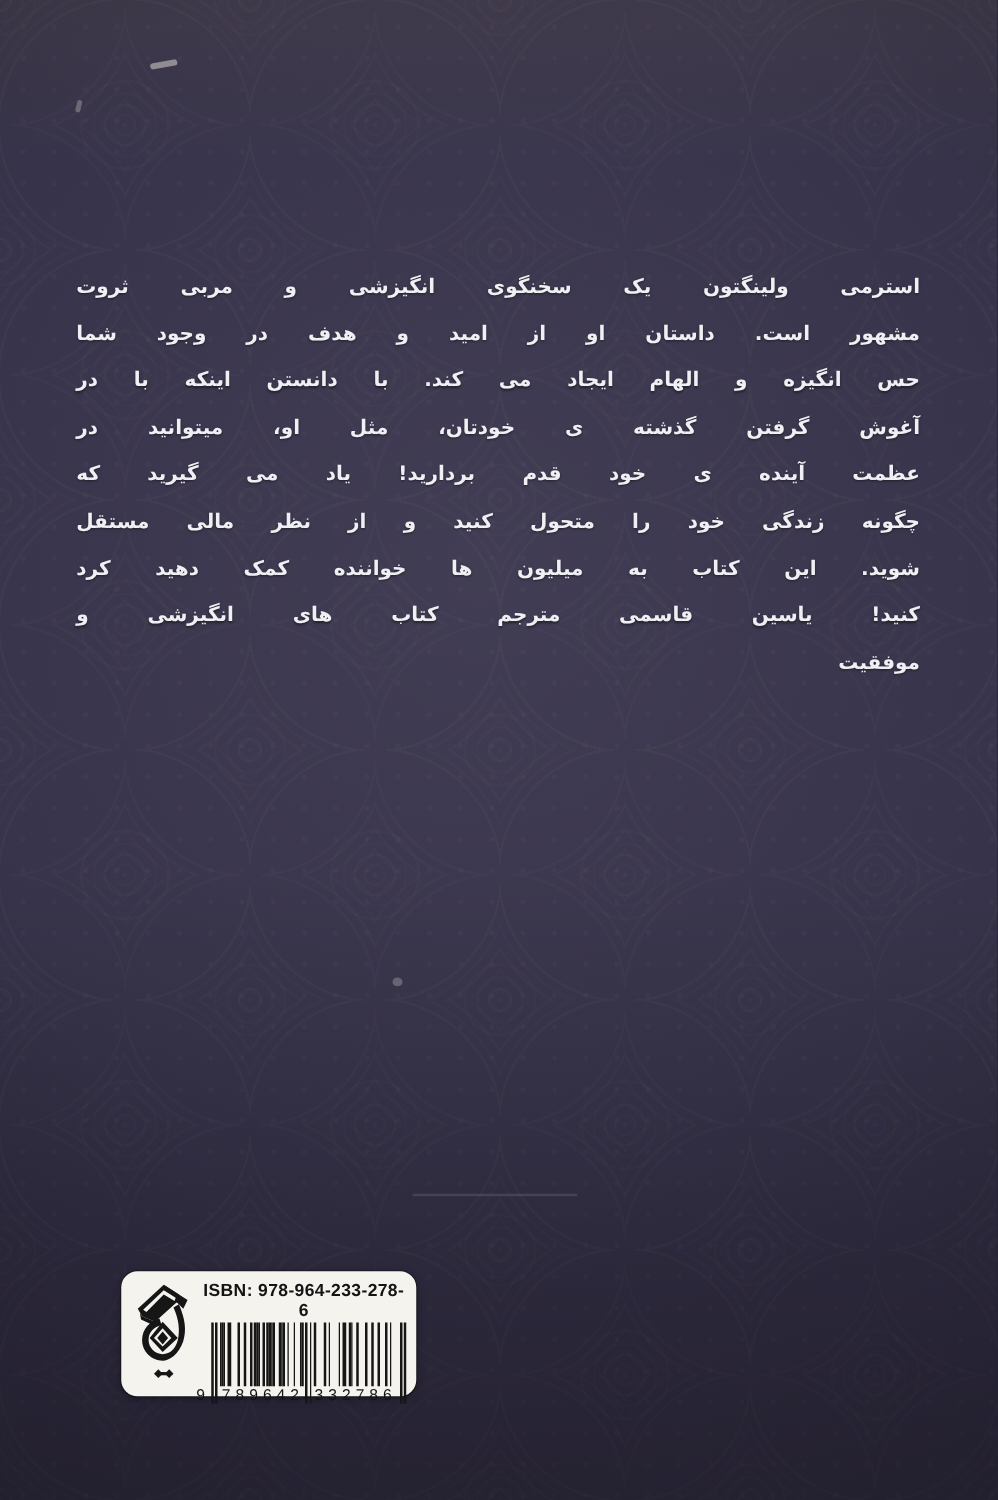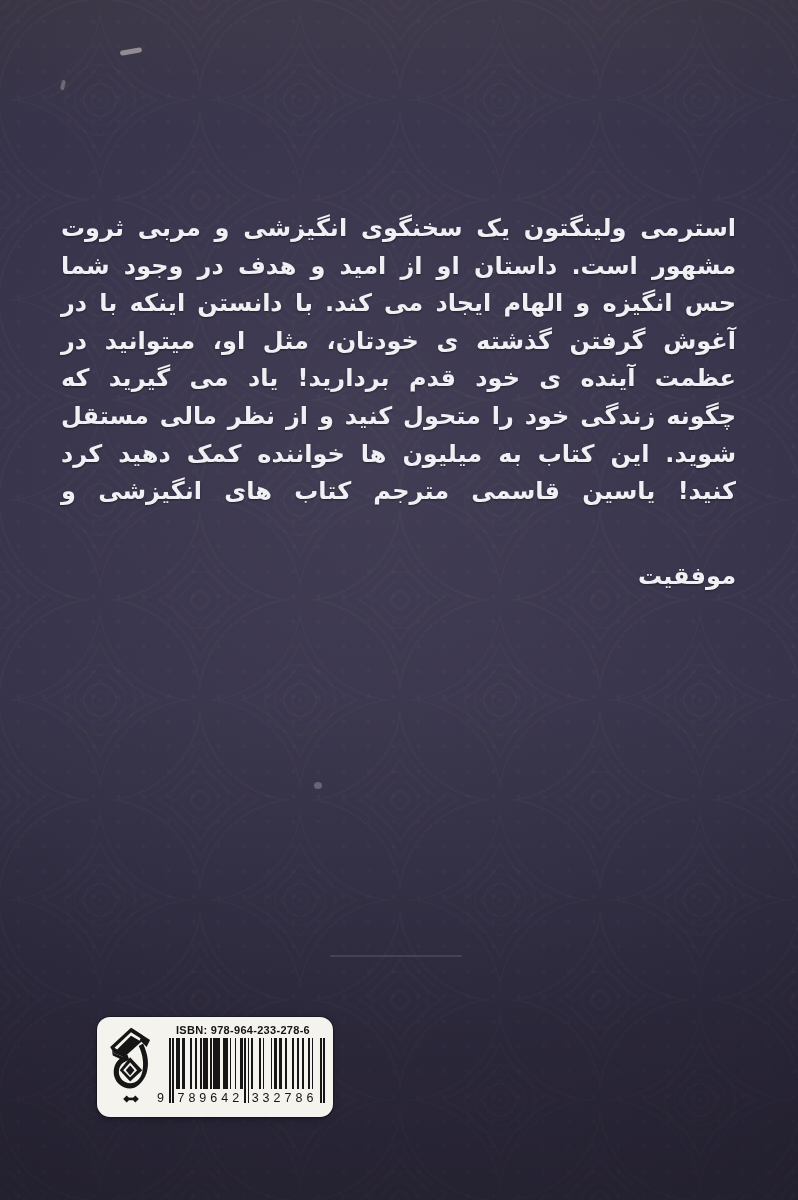--- a/index.html
+++ b/index.html
@@ -29,46 +29,46 @@
   .speck.s2{left:61px;top:80px;width:4px;height:10px;border-radius:2px;background:rgba(205,200,198,0.35);transform:rotate(14deg);}
   .speck.s3{left:314px;top:782px;width:8px;height:7px;border-radius:50%;background:rgba(195,190,196,0.35);}
   .speck.s4{left:330px;top:955px;width:132px;height:2px;border-radius:1px;background:rgba(150,145,158,0.22);}
 
   
   .blurb{
     position:absolute;left:61px;right:62px;top:210px;
     direction:rtl;
     color:#eef0f3;
     font-weight:700;
-    font-size:24px;
+    font-size:16px;
     line-height:37.6px;
     text-shadow:0 1px 2px rgba(0,0,0,0.45);
   }
   .blurb .line{text-align:justify;text-align-last:justify;white-space:nowrap;}
-  .blurb .line.last{text-align-last:right;white-space:normal;margin-top:47px;}
+  .blurb .line.last{text-align-last:right;white-space:normal;}
 
   
   .isbn-label{
     position:absolute;left:97px;top:1017px;width:236px;height:100px;
     background:#f4f3ee;border-radius:13px;
     box-shadow:0 0 0 1px rgba(0,0,0,0.25), 0 2px 7px rgba(0,0,0,0.35);
     display:flex;align-items:stretch;
     padding:0;box-sizing:border-box;
   }
   .logo-box{
     width:62px;flex:0 0 62px;display:flex;align-items:center;justify-content:center;
     padding:6px 0 8px 6px;box-sizing:border-box;
   }
   .code-area{
     flex:1;position:relative;padding:6px 8px 4px 0;box-sizing:border-box;
     display:flex;flex-direction:column;
   }
   .isbn-text{
     font-family:"Liberation Sans",sans-serif;
-    font-weight:700;font-size:11px;letter-spacing:0.3px;
+    font-weight:700;font-size:14px;letter-spacing:0.3px;
     color:#141414;text-align:center;margin:1px 0 2px 2px;
   }
   .barcode{position:relative;height:68px;margin-left:10px;}
   .bars{display:flex;align-items:flex-start;height:66px;width:100%;}
   .bars i{flex:1 1 0;height:51px;background:transparent;}
   .bars i.b{background:#161616;}
   .bars i.g{height:65px;}
   .bc-digits{
     position:absolute;left:0;right:0;bottom:1px;height:14px;
     font-family:"Liberation Sans",sans-serif;

